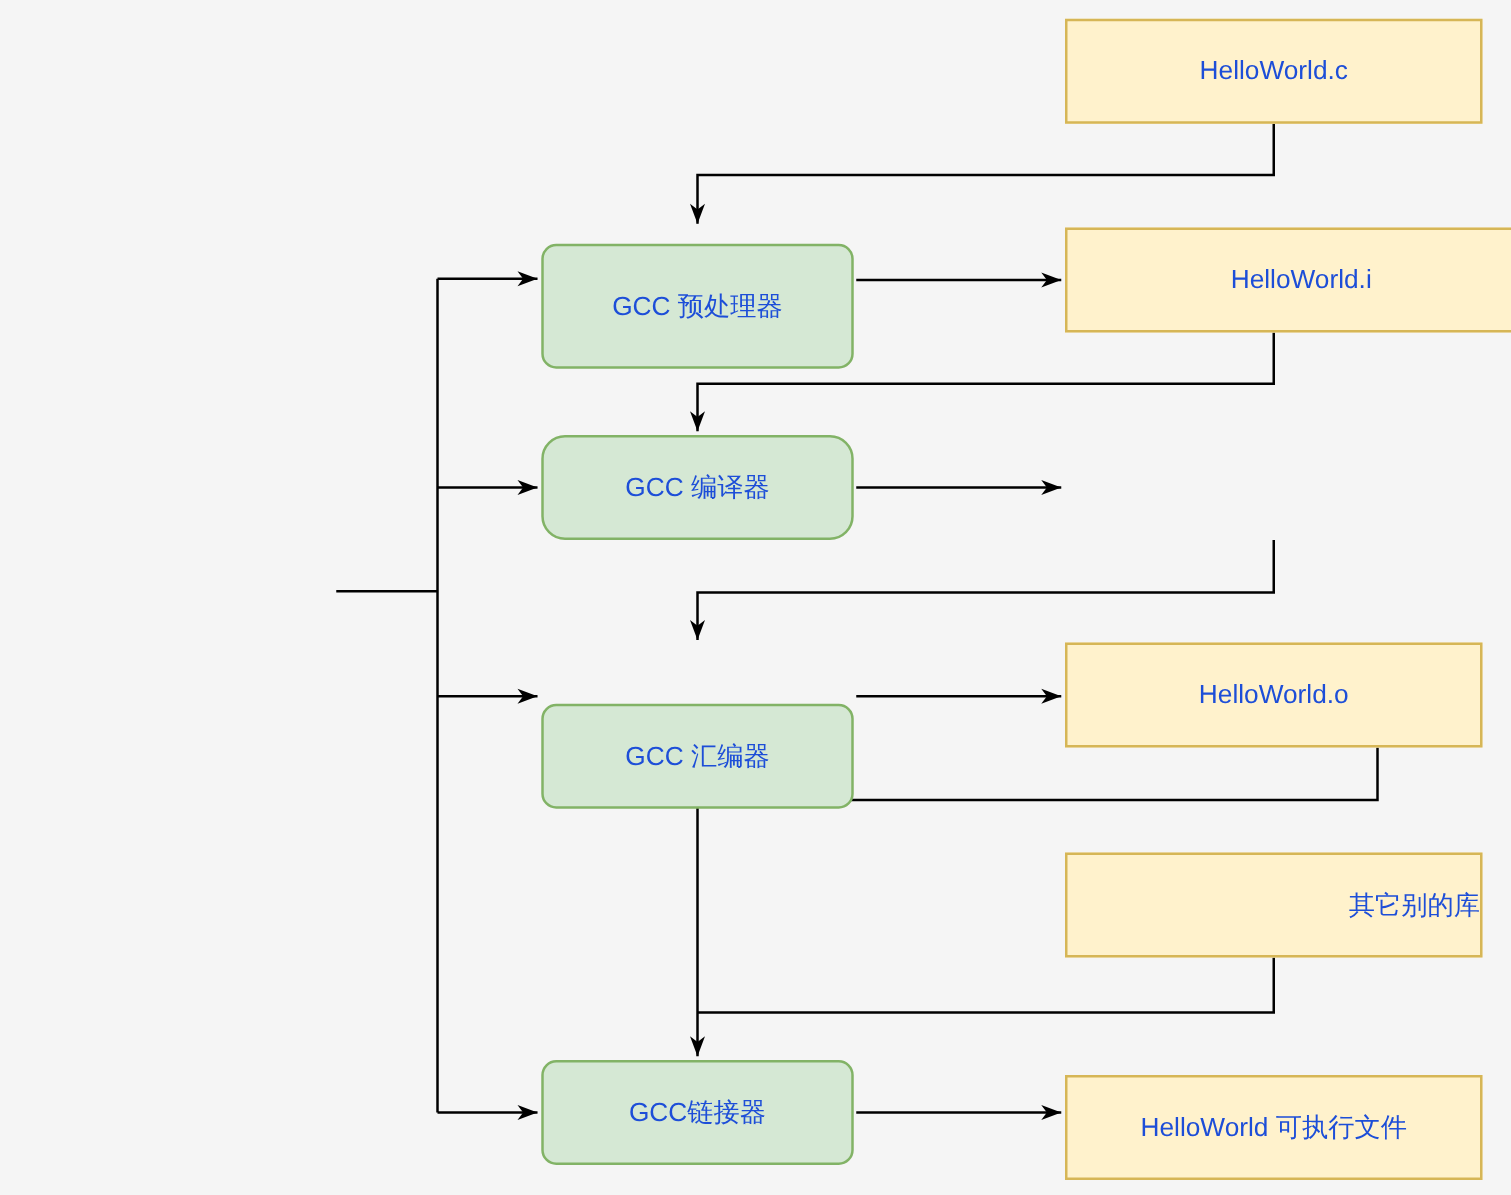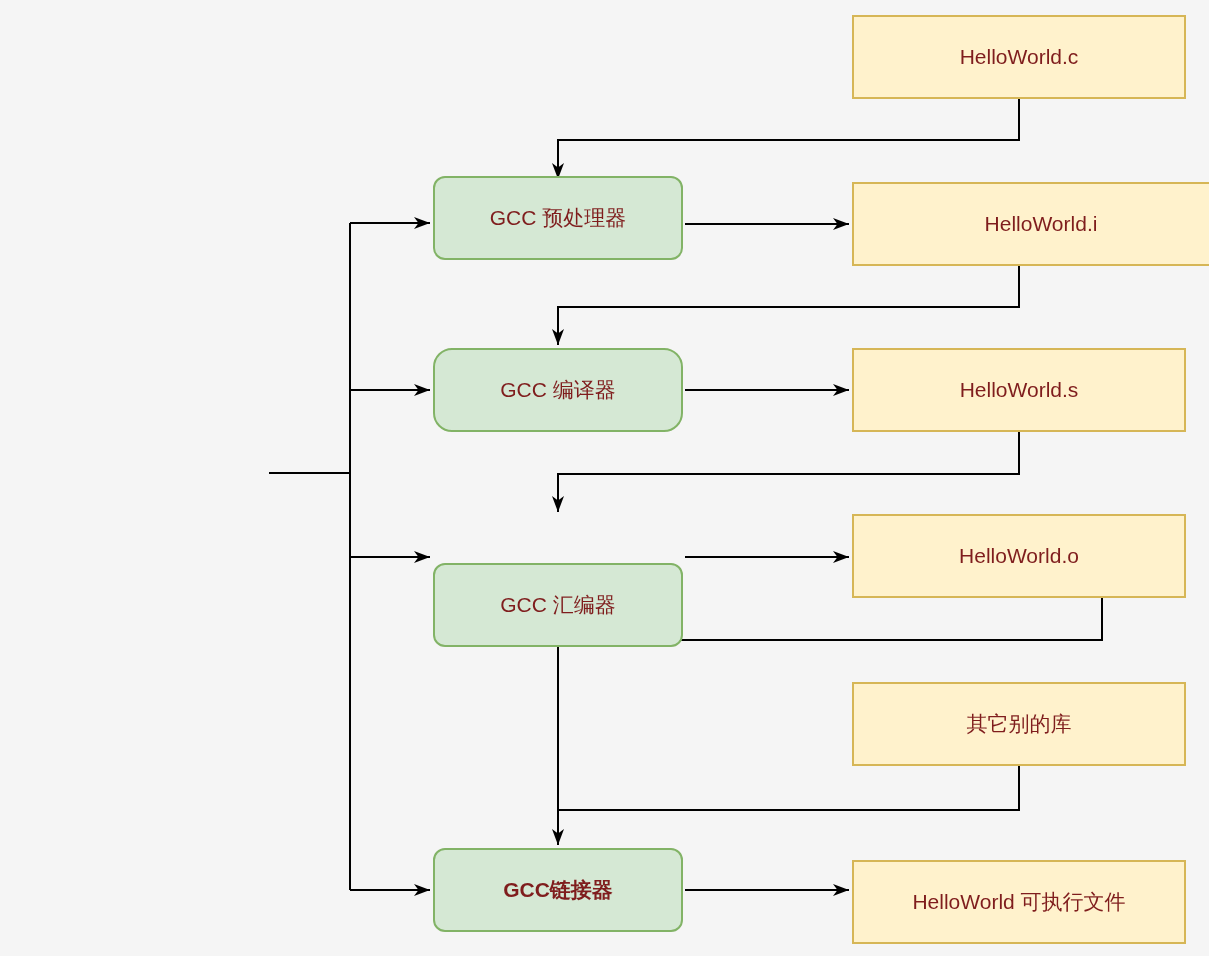--- a/index.html
+++ b/index.html
@@ -20,30 +20,30 @@
     top: 0;
     pointer-events: none;
   }
   .node {
     position: absolute;
     box-sizing: border-box;
     display: flex;
     align-items: center;
     justify-content: center;
     font-size: 21px;
-    color: #7f1d1d;
+    color: #1d4ed8;
     border: 2px solid #000;
     text-align: center;
     white-space: nowrap;
   }
   .node.rounded { border-radius: 12px; }
 
   
   #node-toolchain    { left: 15px;  top: 432px; width: 254px; height: 84px; }
-  #node-preprocessor { left: 433px; top: 176px; width: 250px; height: 84px; }
+  #node-preprocessor { left: 433px; top: 195px; width: 250px; height: 100px; }
   #node-compiler     { left: 433px; top: 348px; width: 250px; height: 84px; }
   #node-assembler    { left: 433px; top: 515px; width: 250px; height: 84px; margin-top: 48px; }
   #node-linker       { left: 433px; top: 848px; width: 250px; height: 84px; }
   #node-source-c     { left: 852px; top: 15px;  width: 334px; height: 84px; }
   #node-file-i       { left: 852px; top: 182px; width: 378px; height: 84px; }
   #node-file-s       { left: 852px; top: 348px; width: 334px; height: 84px; }
   #node-file-o       { left: 852px; top: 514px; width: 334px; height: 84px; }
   #node-other-libs   { left: 852px; top: 682px; width: 334px; height: 84px; }
   #node-executable   { left: 852px; top: 848px; width: 334px; height: 84px; }
 
@@ -89,41 +89,38 @@
   </div>
 
   <div class="node rounded" id="node-compiler" style="background: rgb(213, 232, 212); border-color: rgb(130, 179, 102); border-radius: 19px;">
     <span>GCC 编译器</span>
   </div>
 
   <div class="node rounded" id="node-assembler" style="background: rgb(213, 232, 212); border-color: rgb(130, 179, 102);">
     <span>GCC 汇编器</span>
   </div>
 
-  <div class="node rounded" id="node-linker" style="background: rgb(213, 232, 212); border-color: rgb(130, 179, 102); font-weight: bold;">
+  <div class="node rounded" id="node-linker" style="background: rgb(213, 232, 212); border-color: rgb(130, 179, 102);">
     <span>GCC链接器</span>
   </div>
 
   <div class="node" id="node-source-c" style="background: rgb(255, 242, 204); border-color: rgb(214, 182, 86);">
     <span>HelloWorld.c</span>
   </div>
 
   <div class="node" id="node-file-i" style="background: rgb(255, 242, 204); border-color: rgb(214, 182, 86);">
     <span>HelloWorld.i</span>
   </div>
 
-  <div class="node" id="node-file-s" style="background: rgb(255, 242, 204); border-color: rgb(214, 182, 86);">
-    <span>HelloWorld.s</span>
-  </div>
 
   <div class="node" id="node-file-o" style="background: rgb(255, 242, 204); border-color: rgb(214, 182, 86);">
     <span>HelloWorld.o</span>
   </div>
 
-  <div class="node" id="node-other-libs" style="background: rgb(255, 242, 204); border-color: rgb(214, 182, 86);">
+  <div class="node" id="node-other-libs" style="background: rgb(255, 242, 204); border-color: rgb(214, 182, 86); justify-content: flex-end;">
     <span>其它别的库</span>
   </div>
 
   <div class="node" id="node-executable" style="background: rgb(255, 242, 204); border-color: rgb(214, 182, 86); margin-top: 12px;">
     <span>HelloWorld 可执行文件</span>
   </div>
 
 </div>
 
 </body></html>

